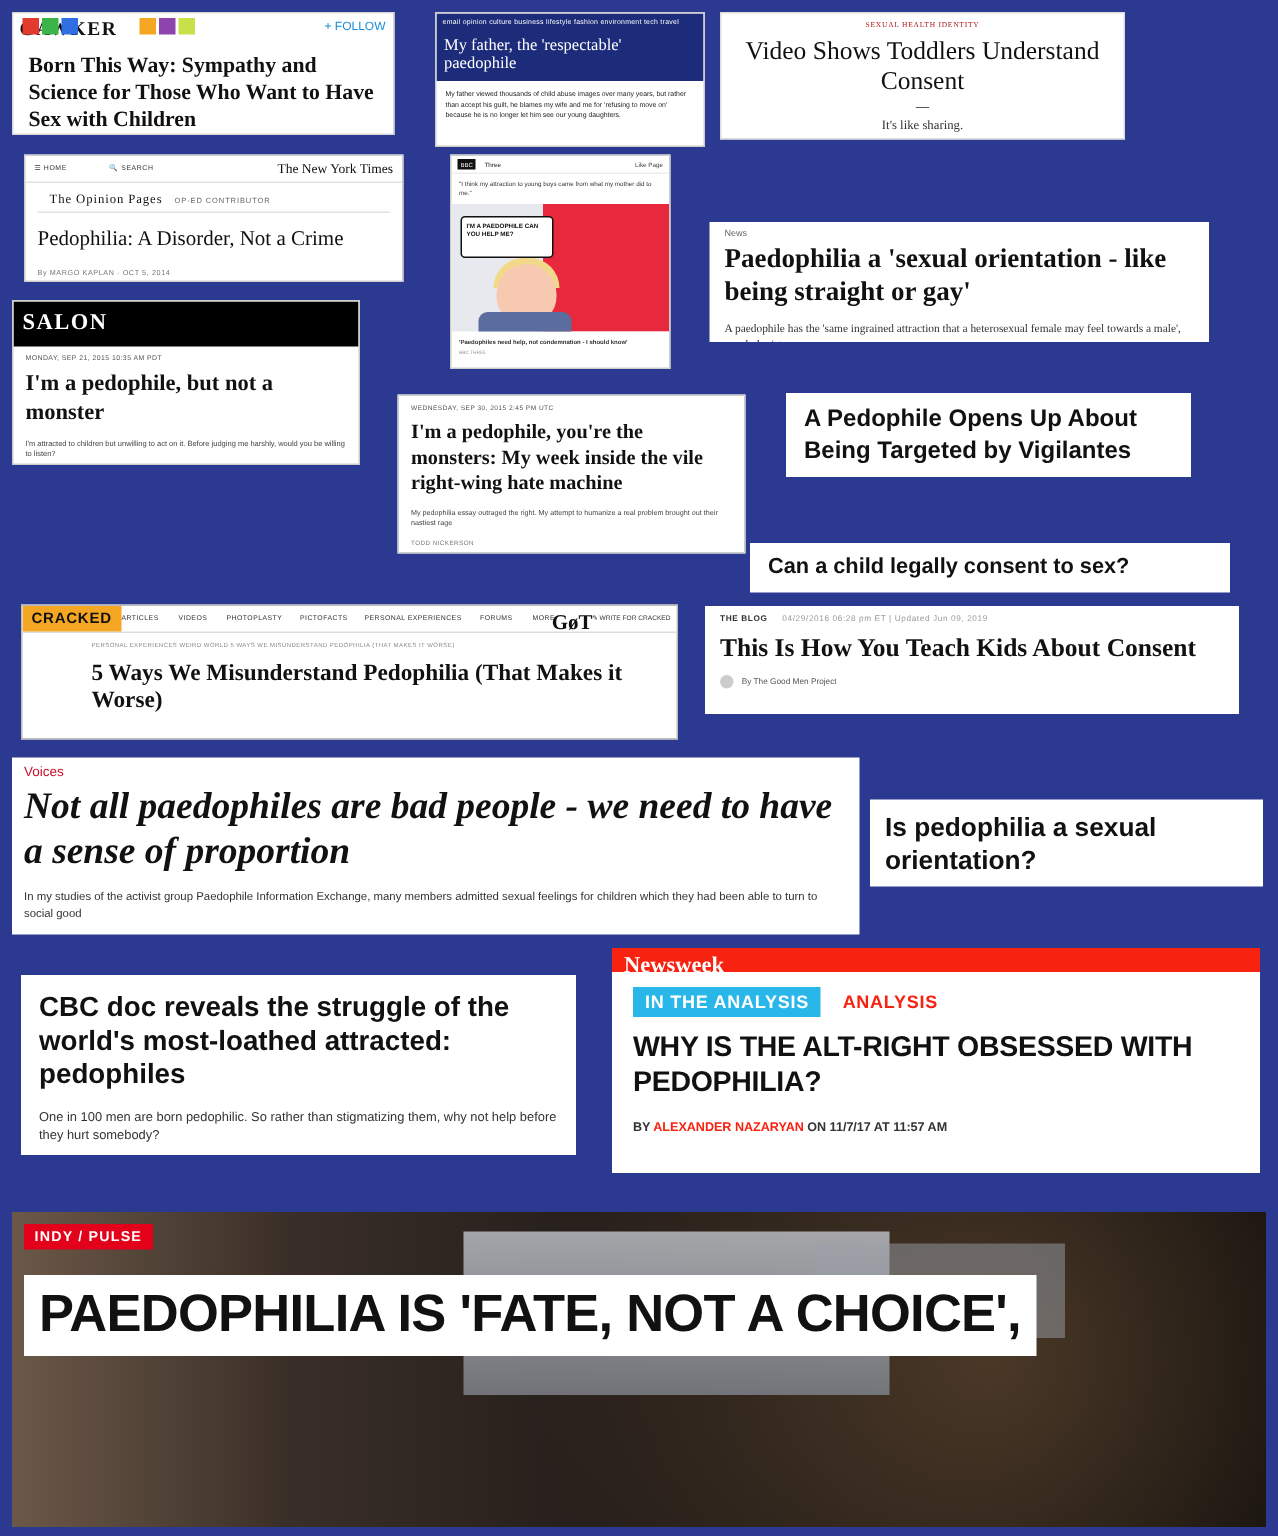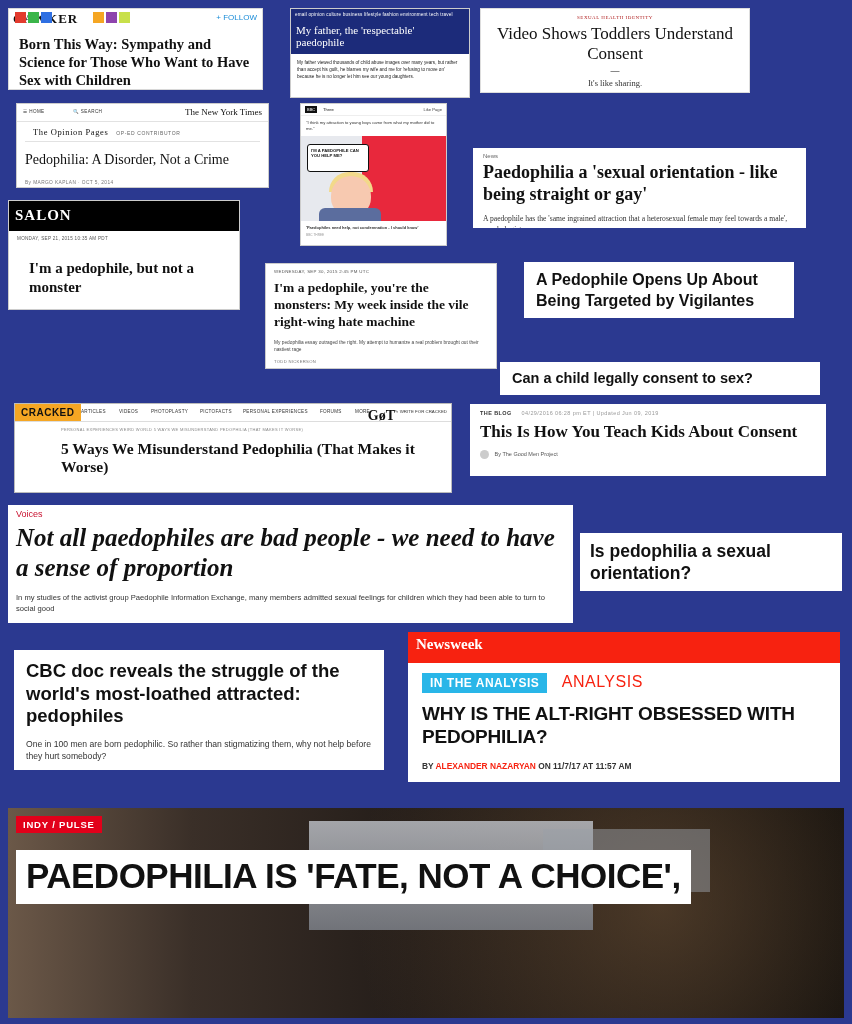--- a/index.html
+++ b/index.html
@@ -60,21 +60,21 @@
   #orient{left:473px;top:148px;width:333px;height:80px;background:#fff;}
   #orient .kick{font-size:6px;color:#666;padding:5px 10px 0 10px;}
   #orient h1{margin:0;padding:3px 10px 0 10px;font-family:"Liberation Serif",serif;font-size:18px;line-height:1.2;color:#111;font-weight:bold;}
   #orient .sub{padding:8px 10px 0 10px;font-family:"Liberation Serif",serif;font-size:7.6px;line-height:1.45;color:#333;}
 
   
   #salon{left:8px;top:200px;width:232px;height:110px;background:#fff;border:1px solid #ccc;}
   #salon .bar{background:#000;height:30px;position:relative;}
   #salon .bar .lg{position:absolute;left:6px;top:6px;color:#fff;font-family:"Liberation Serif",serif;font-size:15px;font-weight:bold;letter-spacing:1px;}
   #salon .meta{font-size:4.6px;color:#555;padding:5px 8px 0 8px;letter-spacing:.3px;}
-  #salon h1{margin:12px;padding:6px 8px 0 8px;font-family:"Liberation Serif",serif;font-size:15px;line-height:1.25;color:#111;font-weight:bold;}
+  #salon h1{margin:0;padding:6px 8px 0 8px;font-family:"Liberation Serif",serif;font-size:15px;line-height:1.25;color:#111;font-weight:bold;}
   #salon .sub{padding:8px 8px 0 8px;font-size:5px;color:#444;line-height:1.5;}
   #salon .by{padding:6px 8px 0 8px;font-size:4.4px;color:#777;letter-spacing:.3px;}
 
   
   #vigil{left:524px;top:262px;width:270px;height:56px;background:#fff;}
   #vigil h1{margin:0;padding:8px 12px;font-family:"Liberation Sans",sans-serif;font-size:16px;line-height:1.3;font-weight:bold;color:#111;}
 
   
   #hate{left:265px;top:263px;width:232px;height:106px;background:#fff;border:1px solid #ccc;}
   #hate .meta{font-size:4.4px;color:#555;padding:5px 8px 0 8px;letter-spacing:.3px;}
@@ -112,25 +112,25 @@
   #isorient{left:580px;top:533px;width:262px;height:58px;background:#fff;}
   #isorient h1{margin:0;padding:7px 10px;font-size:17.5px;line-height:1.28;font-weight:bold;color:#111;}
 
   
   #cbc{left:14px;top:650px;width:370px;height:120px;background:#fff;}
   #cbc h1{margin:0;padding:10px 12px 0 12px;font-size:18.5px;line-height:1.22;font-weight:bold;color:#111;}
   #cbc .sub{padding:10px 12px 0 12px;font-size:8.6px;line-height:1.45;color:#333;}
 
   
   #nw{left:408px;top:632px;width:432px;height:150px;background:#fff;}
-  #nw .bar{height:31px;background:#f72210;position:relative;}
+  #nw .bar{height:16px;background:#f72210;position:relative;}
   #nw .bar .lg{position:absolute;left:8px;top:4px;color:#fff;font-family:"Liberation Serif",serif;font-size:15px;font-weight:bold;}
   #nw .tags{padding:10px 0 0 14px;}
   #nw .tags .a{display:inline-block;background:#29b6e8;color:#fff;font-size:12px;font-weight:bold;padding:3px 8px;letter-spacing:.5px;}
-  #nw .tags .b{display:inline-block;color:#f72210;font-size:16px;font-weight:normal;margin-left:10px;letter-spacing:.5px;}
+  #nw .tags .b{display:inline-block;color:#f72210;font-size:12px;font-weight:bold;margin-left:10px;letter-spacing:.5px;}
   #nw h1{margin:0;padding:10px 14px 0 14px;font-size:19px;line-height:1.2;font-weight:bold;color:#111;letter-spacing:-.2px;}
   #nw .by{padding:12px 14px 0 14px;font-size:8.4px;color:#333;font-weight:bold;}
   #nw .by .nm{color:#f72210;}
 
   
   #indy{left:8px;top:808px;width:836px;height:210px;background:#1a1a1a;}
   #indy .photo{position:absolute;left:0;top:0;width:100%;height:100%;
     background:
       radial-gradient(circle at 78% 46%, rgba(120,90,60,.55), rgba(0,0,0,0) 46%),
       linear-gradient(90deg,#6b5848 0%, #3a2f28 22%, #241d19 48%, #15110f 75%, #0b0a09 100%);

